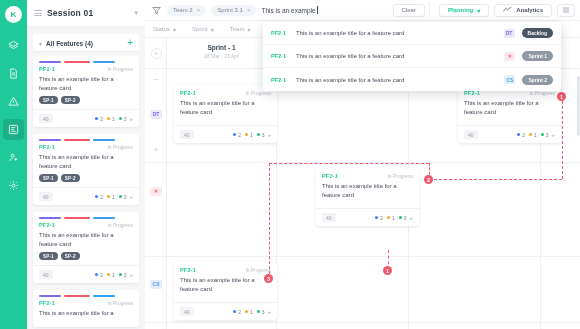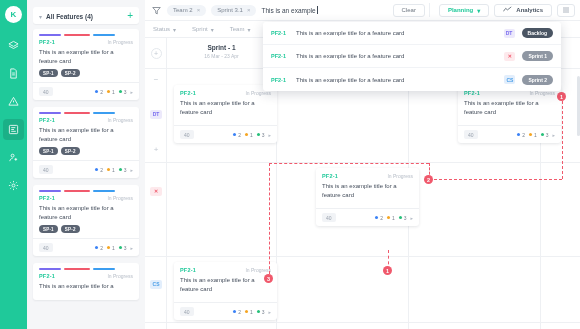--- a/index.html
+++ b/index.html
@@ -224,20 +224,29 @@
     </div>
     <div class="rail-ico">
       <svg width="11" height="11" viewBox="0 0 24 24" fill="none" stroke="#fff" stroke-width="1.8">
         <circle cx="12" cy="12" r="3.2"></circle>
         <path d="M12 2v3M12 19v3M2 12h3M19 12h3M5 5l2 2M17 17l2 2M19 5l-2 2M7 17l-2 2"></path>
       </svg>
     </div>
   </div>
 
   <div class="leftpanel">
+    <div class="lp-head">
+      <span class="lp-grip">
+          <i></i>
+          <i></i>
+          <i></i>
+        </span>
+      <span class="lp-title">Session 01</span>
+      <span class="lp-chev">▾</span>
+    </div>
 
     <div class="lp-section">
       <span class="lp-sec-chev">▾</span>
       <span class="lp-sec-label">All Features (4)</span>
       <span class="lp-plus">+</span>
     </div>
 
     <div class="lp-cards" id="lp-cards">
         <div class="fcard">
           <div class="fcard-bars">

